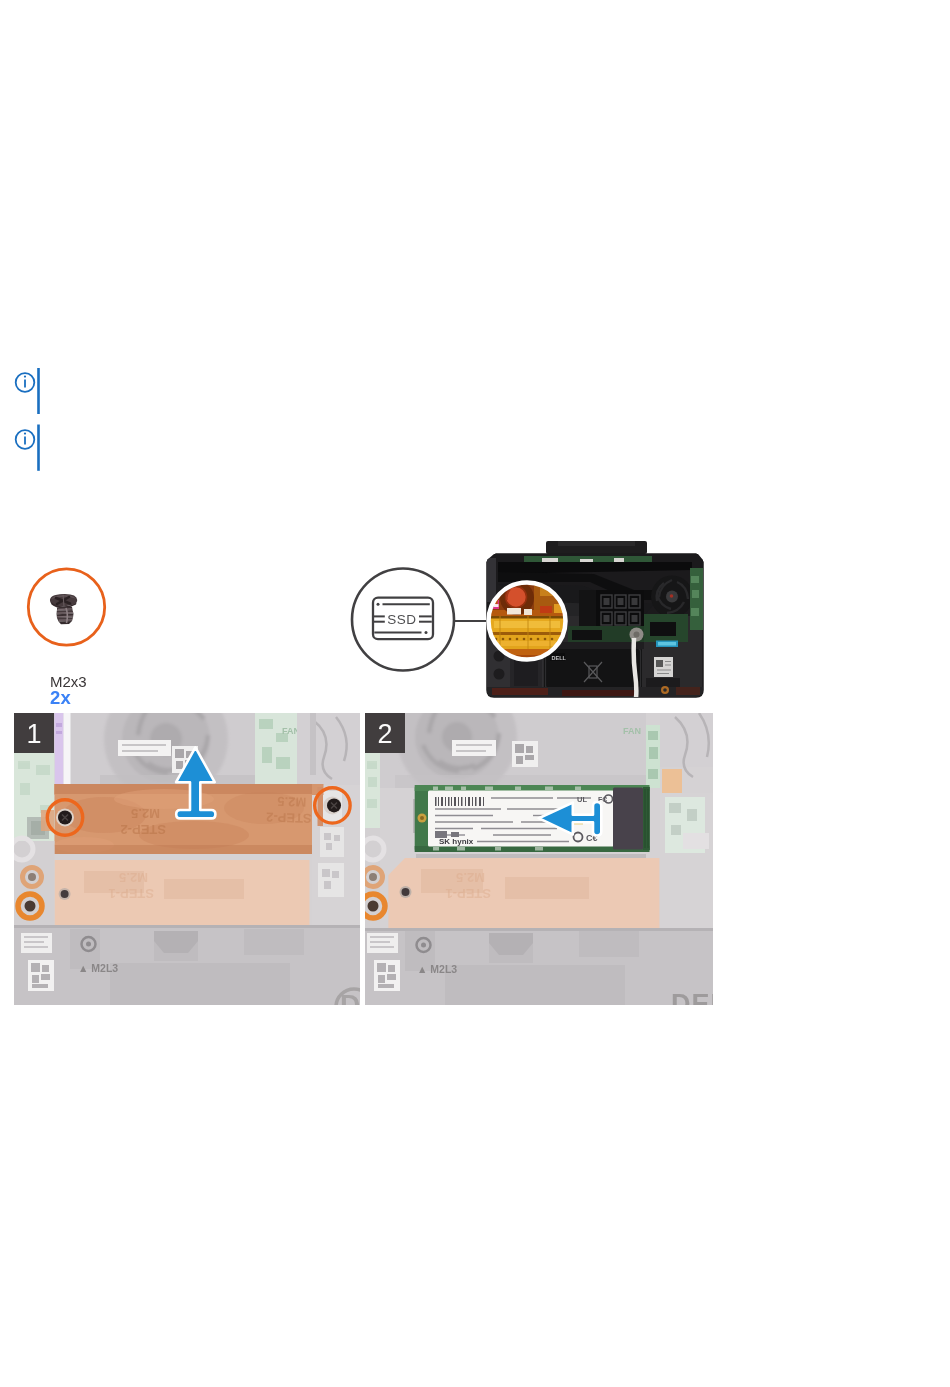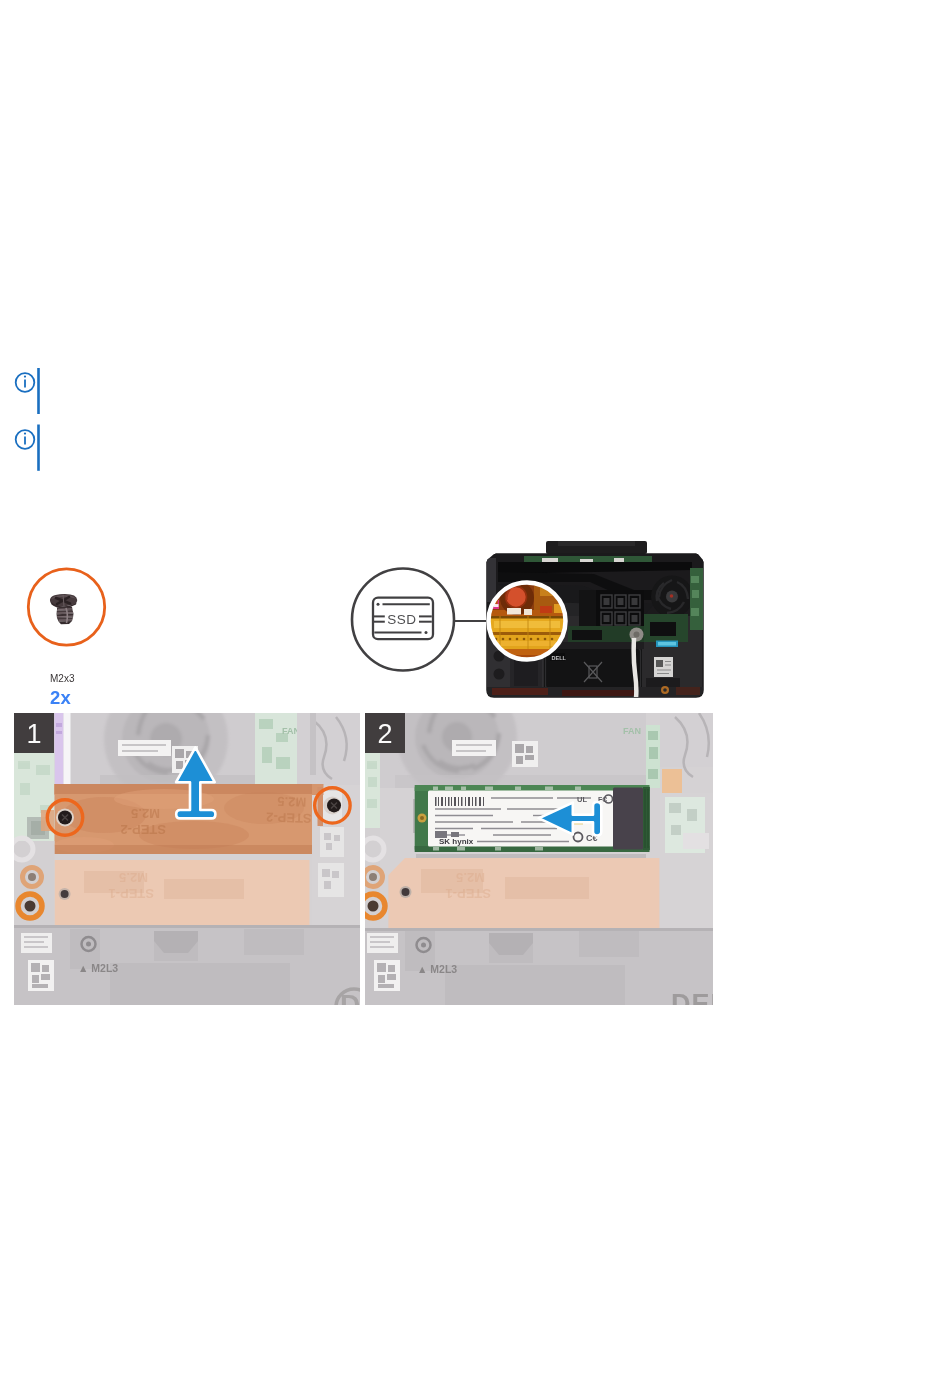--- a/index.html
+++ b/index.html
@@ -36,21 +36,21 @@
     <g stroke="#786a6e" stroke-width="1.3" fill="none">
       <path d="M37.5 49.5 L52 48.8"></path>
         <path d="M37 53.2 L53 52.6"></path>
         <path d="M37 56.8 L53 56.2"></path>
         <path d="M38.8 60.2 L52 59.8"></path>
     </g>
     <path d="M46 48 Q48.5 55 46.5 63" stroke="#8d8084" stroke-width="1.6" fill="none"></path>
   </g>
 </svg>
 <div class="abs" style="left:50px;top:653px;font-size:18.5px;font-weight:bold;color:#3b82f6;letter-spacing:0.2px;margin-top:34px;">2x</div>
-<div class="abs" style="left:50px;top:673px;font-size:10px;color:#3a3637;">M2x3</div>
+<div class="abs" style="left:50px;top:673px;font-size:15px;color:#3a3637;">M2x3</div>
 
 <svg class="abs" style="left:345px;top:560px;width:150px;height:120px" width="150" height="120" viewBox="0 0 150 120">
   <line x1="110" y1="61" x2="143" y2="61" stroke="#414042" stroke-width="2"></line>
   <circle cx="58" cy="59.5" r="51" fill="#ffffff" stroke="#414042" stroke-width="2.6"></circle>
   <rect x="28" y="37.7" width="60" height="41.5" rx="5" fill="none" stroke="#414042" stroke-width="2.3"></rect>
   <line x1="37.5" y1="44.3" x2="84.8" y2="44.3" stroke="#414042" stroke-width="2"></line>
   <circle cx="33" cy="44.3" r="1.5" fill="#414042"></circle>
   <line x1="29" y1="56.4" x2="39.8" y2="56.4" stroke="#414042" stroke-width="2"></line>
   <line x1="29" y1="61.7" x2="39.8" y2="61.7" stroke="#414042" stroke-width="2"></line>
   <line x1="74" y1="56.4" x2="86.8" y2="56.4" stroke="#414042" stroke-width="2"></line>

